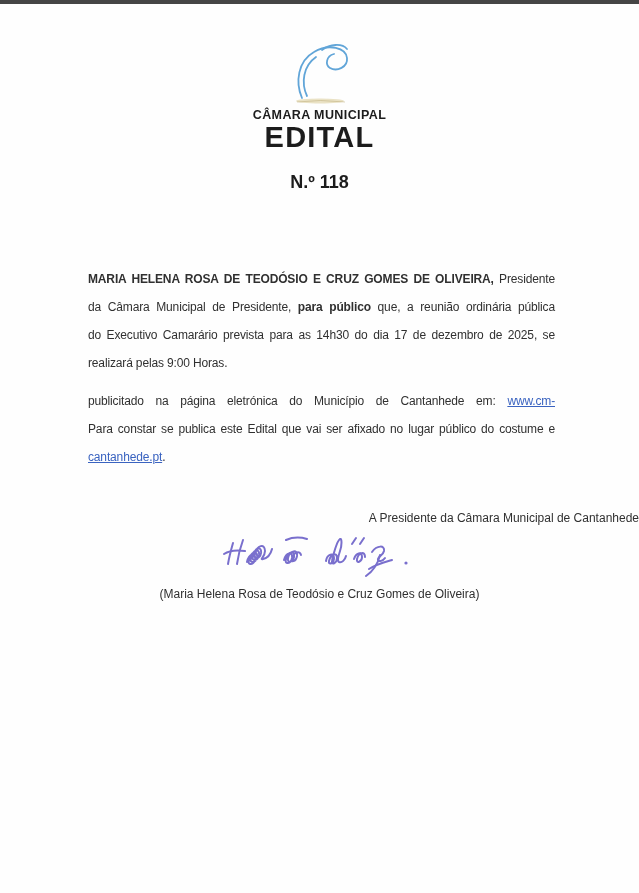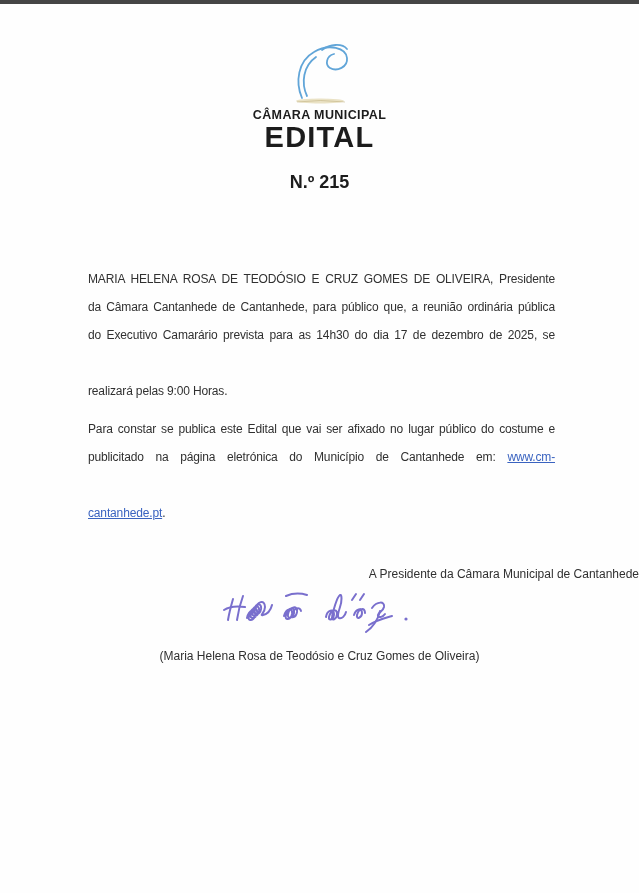--- a/index.html
+++ b/index.html
@@ -47,32 +47,32 @@
   
   .content{padding:0 84px 0 88px;}
   .para{font-size:12px;line-height:28px;letter-spacing:-0.15px;}
   .para1{margin-top:72px;}
   .para2{margin-top:10px;}
   .jline{
     text-align:justify;
     text-align-last:justify;
     height:28px;overflow:visible;white-space:normal;
   }
-  .jline.last{text-align:left;text-align-last:left;margin-top:28px;}
-  .b{font-weight:normal;}
+  .jline.last{text-align:left;text-align-last:left;}
+  .b{font-weight:bold;}
   .doclink{
     color:var(--link,#3a63c0);
     text-decoration:underline;
     text-decoration-color:var(--link,#3a63c0);
     cursor:pointer;
   }
   .dateline{margin-top:24px;font-size:12px;line-height:28px;}
   .sig-title{margin-top:40px;text-align:right;font-size:12px;line-height:14px;}
   .sig-wrap{margin-top:6px;text-align:center;height:48px;}
-  .sig-name{margin-top:14px;text-align:center;font-size:12px;line-height:15px;}
+  .sig-name{margin-top:8px;text-align:center;font-size:12px;line-height:15px;}
 </style>
 </head>
 <body>
 
 <div class="page">
   <div class="topbar"></div>
 
   <div class="logo-row">
     <svg class="logo-icon" width="58" height="66" viewBox="0 0 58 66">
       <g fill="none" stroke="var(--logo-blue)" stroke-width="1.8" stroke-linecap="round" stroke-linejoin="round">
@@ -80,32 +80,32 @@
         <path d="M15,56 C9,43 11,26 24,17"></path>
         <path d="M30,10 C38,4 50,3 55,9"></path>
       </g>
       <ellipse cx="28" cy="61" rx="24" ry="2.4" fill="var(--logo-sand)" opacity="0.55"></ellipse>
       <path d="M5,62 Q28,59 53,62" stroke="#b7a76f" stroke-width="0.8" fill="none" opacity="0.6"></path>
     </svg>
   </div>
 
   <div class="dept">CÂMARA MUNICIPAL</div>
   <div class="title">EDITAL</div>
-  <div class="number">N.º 215</div>
+  <div class="number">N.º 118</div>
 
   <div class="content">
     <div class="para para1">
         <div class="jline"><span class="b">MARIA HELENA ROSA DE TEODÓSIO E CRUZ GOMES DE OLIVEIRA,</span><span> Presidente</span></div>
-        <div class="jline"><span>da Câmara Cantanhede de Cantanhede, </span><span class="b">para público</span><span> que, a reunião ordinária pública</span></div>
+        <div class="jline"><span>da Câmara Municipal de Presidente, </span><span class="b">para público</span><span> que, a reunião ordinária pública</span></div>
         <div class="jline"><span>do Executivo Camarário prevista para as 14h30 do dia 17 de dezembro de 2025, se</span></div>
         <div class="jline last"><span>realizará pelas 9:00 Horas.</span></div>
       </div>
     <div class="para para2">
+        <div class="jline"><span>publicitado na página eletrónica do Município de Cantanhede em: </span><span class="doclink">www.cm-</span></div>
         <div class="jline"><span>Para constar se publica este Edital que vai ser afixado no lugar público do costume e</span></div>
-        <div class="jline"><span>publicitado na página eletrónica do Município de Cantanhede em: </span><span class="doclink">www.cm-</span></div>
         <div class="jline last"><span class="doclink">cantanhede.pt</span><span>.</span></div>
       </div>
   </div>
 
   <div class="sig-title">A Presidente da Câmara Municipal de Cantanhede</div>
 
   <div class="sig-wrap">
     <svg width="200" height="48" viewBox="0 0 200 48">
       <g fill="none" stroke="var(--signature-ink)" stroke-width="2" stroke-linecap="round" stroke-linejoin="round" opacity="0.92">
         <path d="M13,12 C11,19 9,27 8,33"></path>

